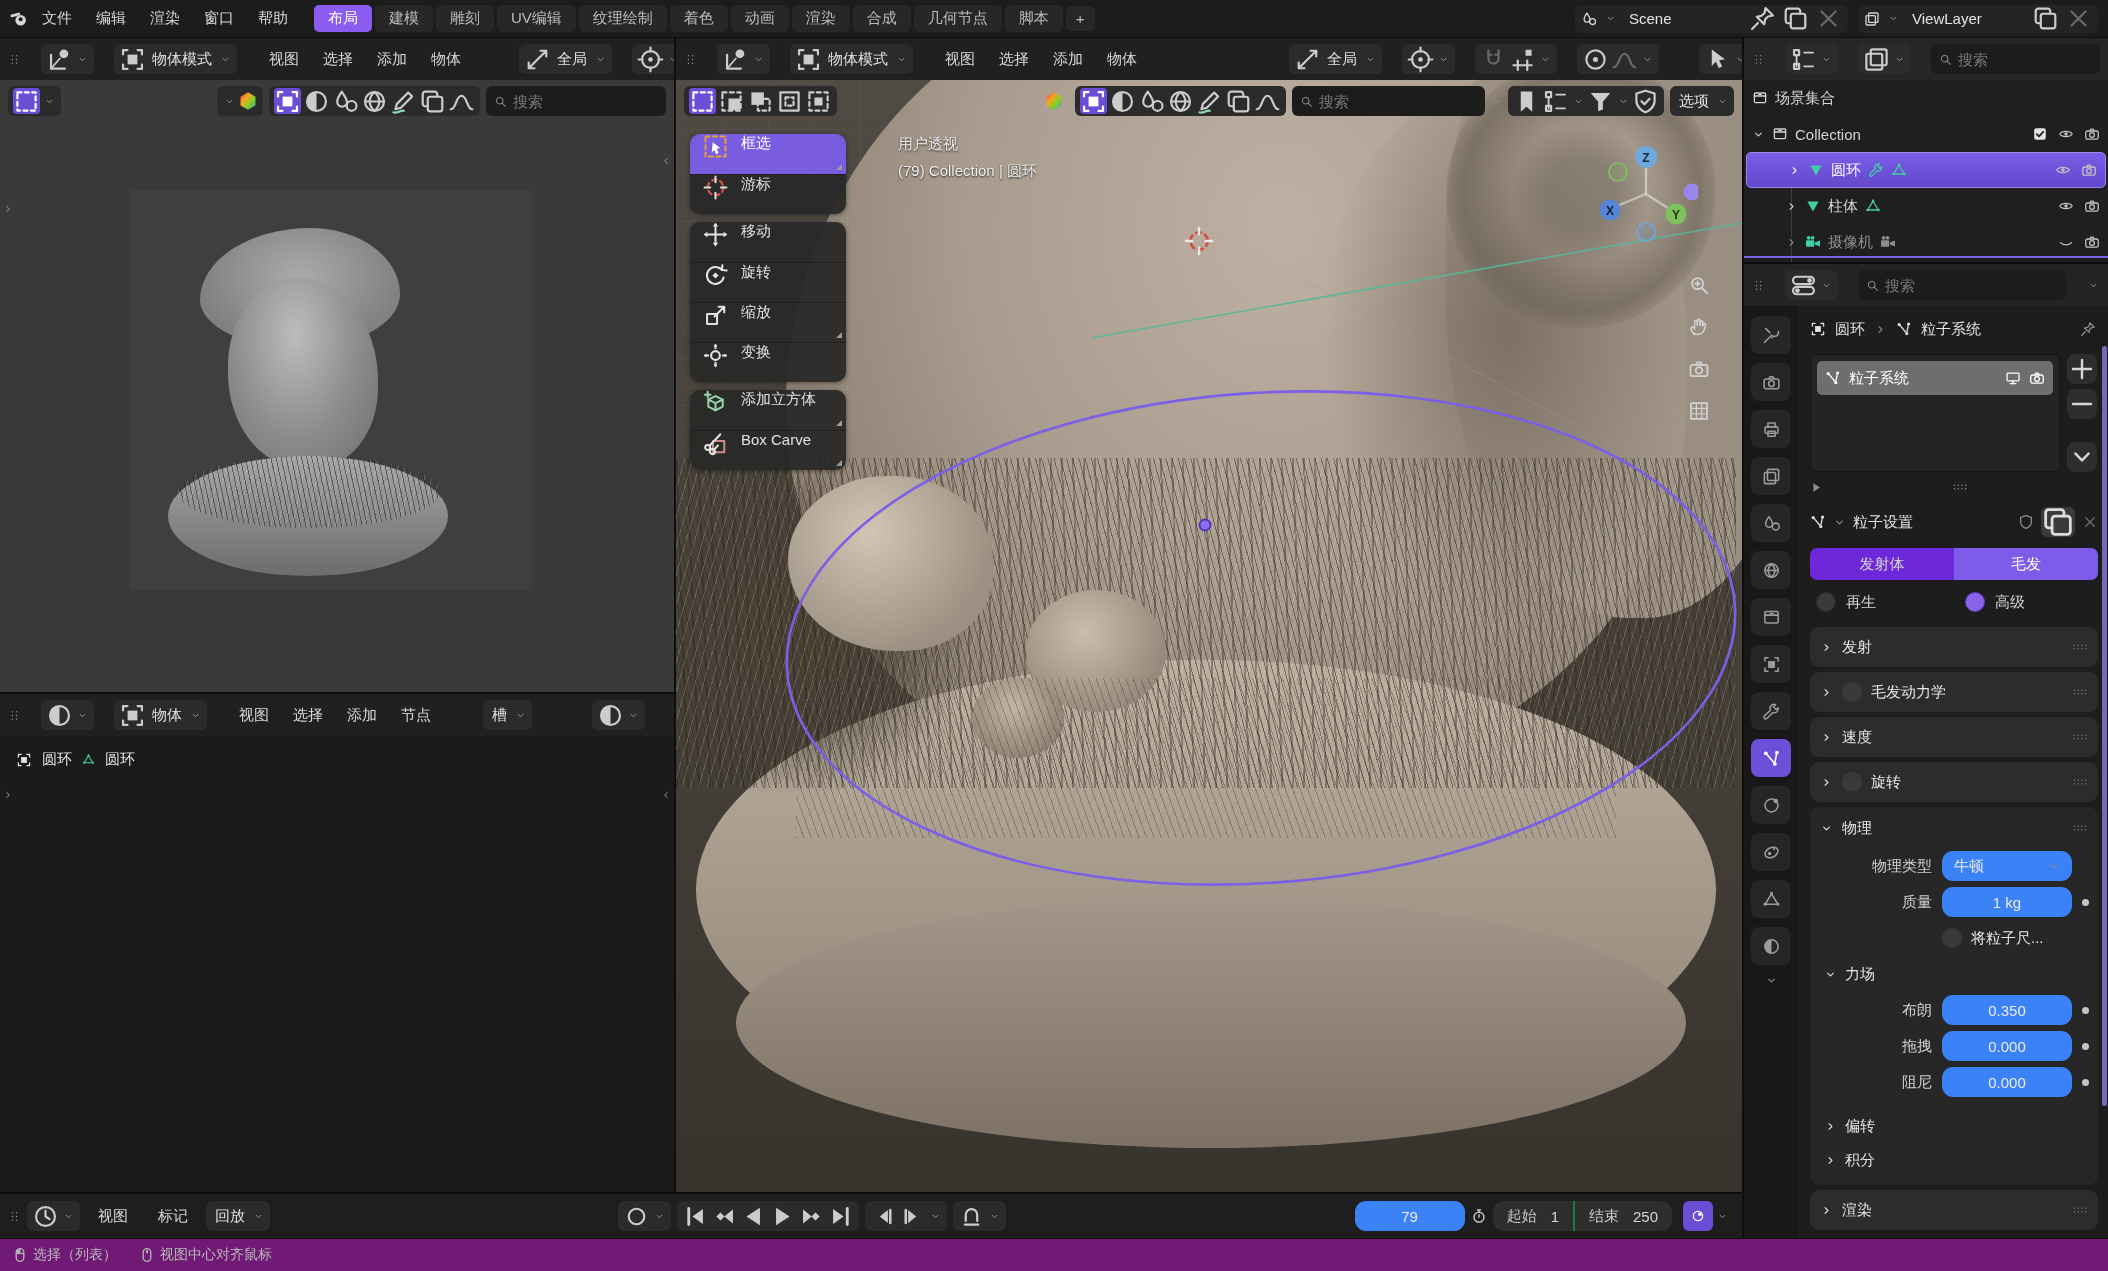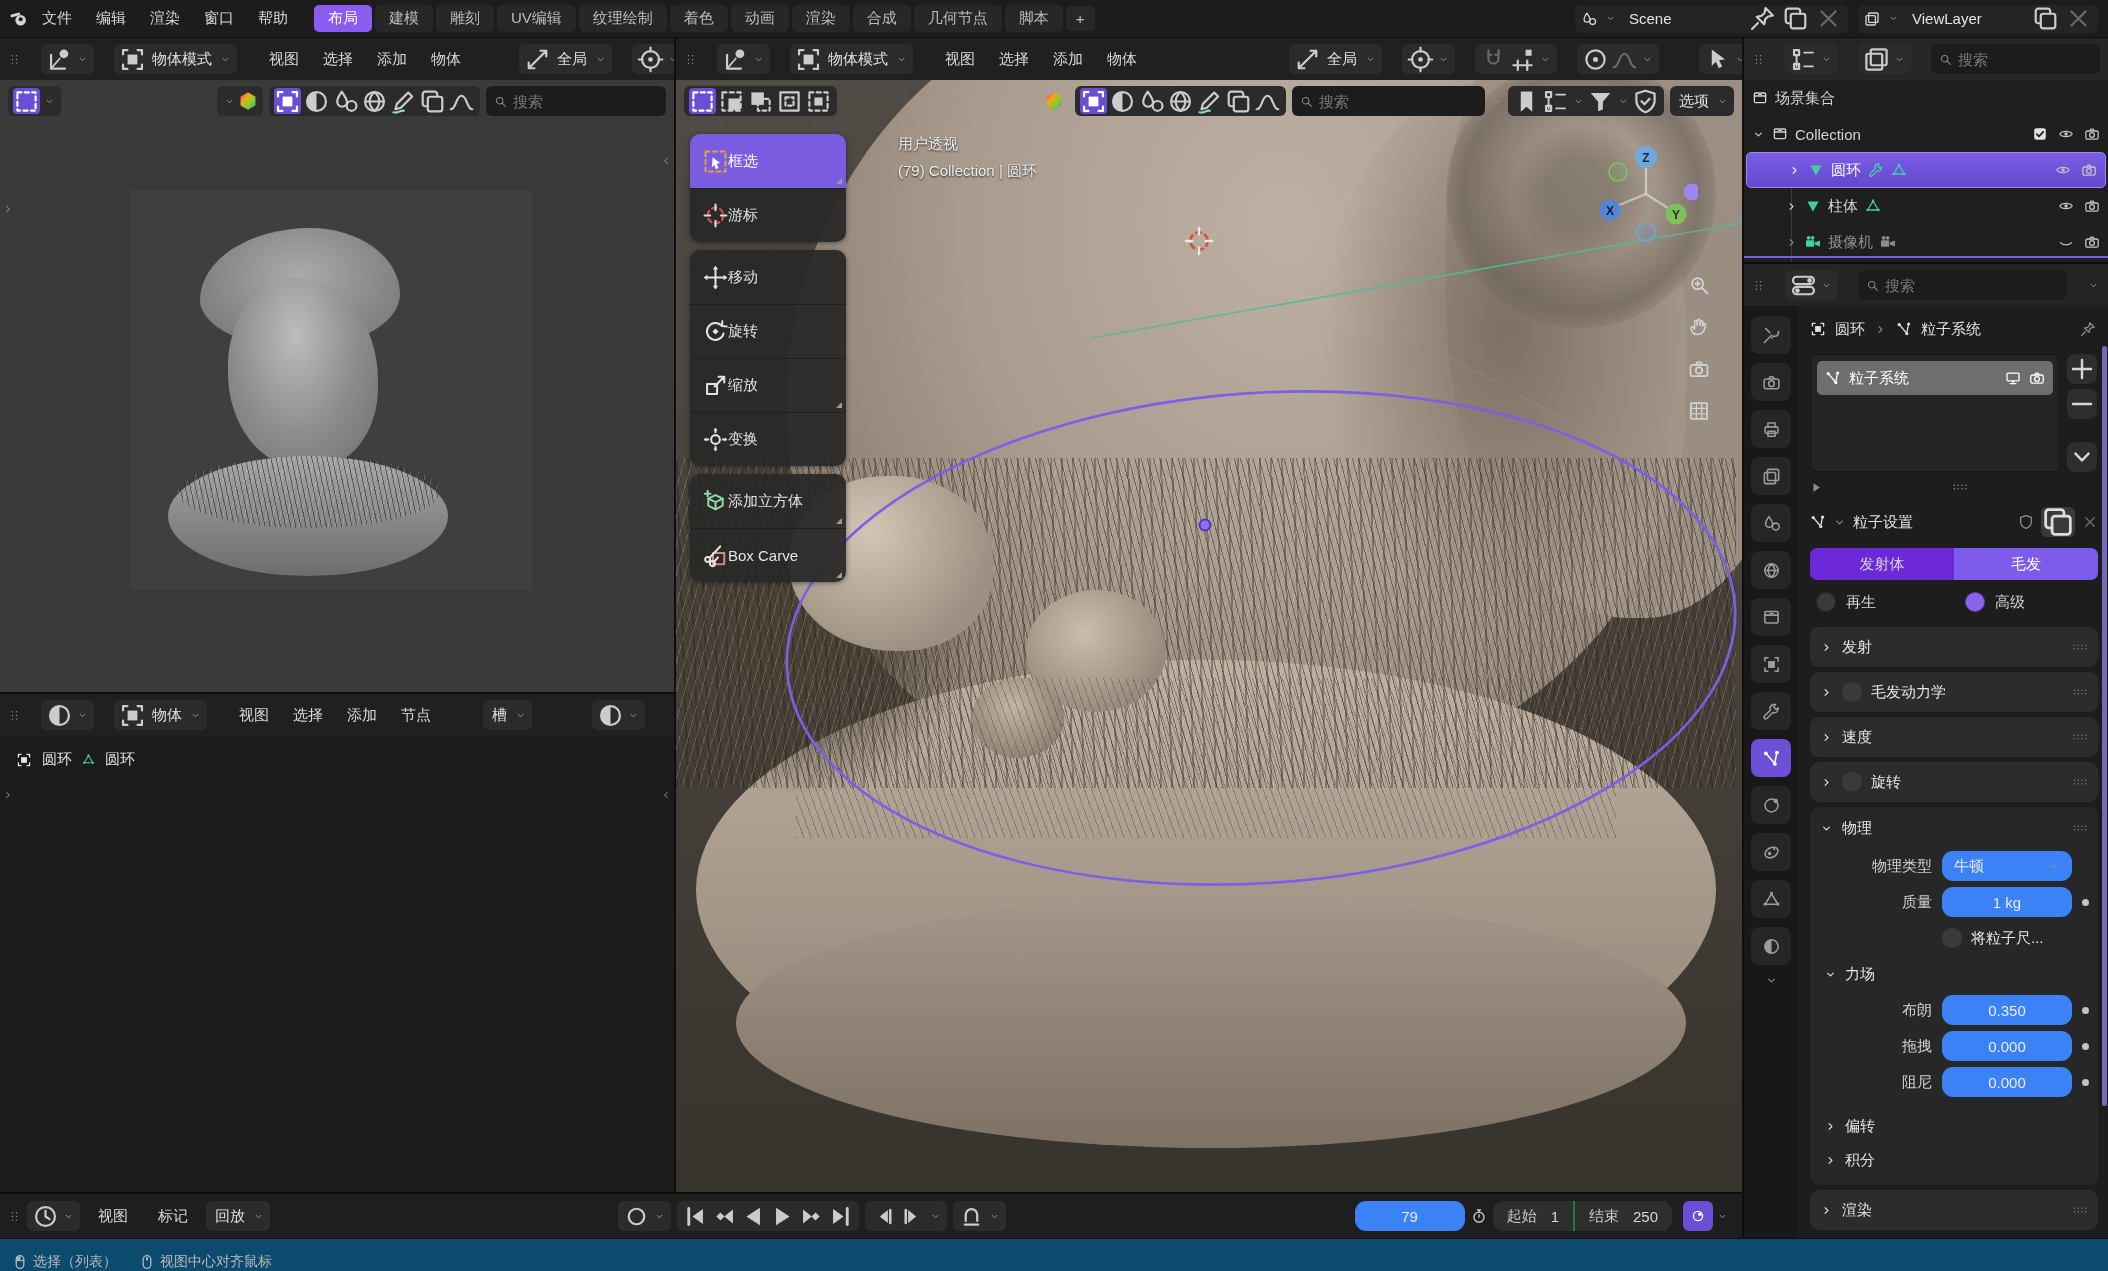--- a/index.html
+++ b/index.html
@@ -69,21 +69,21 @@
 .mush1{position:absolute;left:112px;top:438px;width:205px;height:175px;background:radial-gradient(circle at 40% 32%,#d2c5b4,#9c9082 72%);border-radius:50% 50% 46% 54%}
 .mush2{position:absolute;left:350px;top:552px;width:140px;height:122px;background:radial-gradient(circle at 42% 35%,#cabdac,#968a7c 72%);border-radius:50%}
 .mush3{position:absolute;left:296px;top:640px;width:92px;height:80px;background:radial-gradient(circle at 45% 35%,#c2b5a4,#8c8072 75%);border-radius:50%}
 .sceneSVG{position:absolute;inset:0;width:100%;height:100%}
 .vp-text{position:absolute;left:222px;top:92px;color:#efefef;text-shadow:0 1px 2px rgba(0,0,0,.8);line-height:27px;z-index:4}
 .cursor3d{position:absolute;left:508px;top:188px;width:30px;height:30px;z-index:4}
 .cursor3d svg{width:30px;height:30px}
 
 .tshelf{position:absolute;left:14px;top:96px;z-index:7;width:156px}
 .tgroup{border-radius:10px;overflow:hidden;margin-bottom:8px;box-shadow:0 1px 5px rgba(0,0,0,.45)}
-.tool{position:relative;height:54px;display:flex;align-items:center;padding:0 13px;background:rgba(40,40,40,.94);color:#e2e2e2}
+.tool{position:relative;height:40px;display:flex;align-items:flex-start;gap:13px;padding:0 13px;background:rgba(40,40,40,.94);color:#e2e2e2}
 .tool+.tool{border-top:1px solid #1f1f1f}
 .tool.active{background:#7a5ce0;color:#fff}
 .tool.more::after{content:"";position:absolute;right:4px;bottom:4px;width:0;height:0;border-left:6px solid transparent;border-bottom:6px solid #9a9a9a}
 .tool .ic svg{width:25px;height:25px}
 
 .gizmo{position:absolute;left:918px;top:104px;width:104px;height:104px;z-index:6}
 .navcol{position:absolute;left:1012px;top:236px;display:flex;flex-direction:column;gap:20px;z-index:6;color:#d2d2d2}
 .navcol .ic svg{width:22px;height:22px}
 
 .crumb{position:absolute;left:16px;top:56px;display:flex;align-items:center;gap:10px;color:#e4e4e4;z-index:3}
@@ -138,21 +138,21 @@
 .ph{height:38px;display:flex;align-items:center;gap:9px;padding:0 10px}
 .ph .right{margin-left:auto;color:#777}
 .prow{display:flex;align-items:center;gap:10px;height:34px;padding:0 26px 0 0;position:relative;margin:2px 0}
 .plabel{flex:0 0 122px;text-align:right;color:#d0d0d0;white-space:nowrap;overflow:hidden}
 .prow .fld{flex:1}
 .kdot{position:absolute;right:9px;width:7px;height:7px;border-radius:50%;background:#c4c4c4}
 .cktoggle{width:20px;height:20px;border-radius:50%;background:#3a3a3a;flex:none}
 .subhead{display:flex;align-items:center;gap:8px;height:34px;padding:0 14px;color:#e3e3e3}
 .pscroll{position:absolute;right:1px;top:40px;width:5px;height:760px;background:#8478d6;border-radius:3px;opacity:.85}
 
-.statusbar{height:33px;background:#0c4a6e;border-top:1px solid #0e0e0e;display:flex;align-items:flex-end;padding:0 12px;color:#b9b9b9;font-size:14px;flex:none}
+.statusbar{height:33px;background:#701a75;border-top:1px solid #0e0e0e;display:flex;align-items:center;padding:0 12px;color:#b9b9b9;font-size:14px;flex:none}
 .statusbar .hint{display:flex;align-items:center;gap:5px;margin-right:22px}
 .statusbar .right{margin-left:auto;color:#a0a0a0;white-space:nowrap}
 .seg:not(:last-child)::after{content:" | ";color:#6a6a6a;padding:0 4px}
 .spacer{flex:1}
 </style>
 </head>
 <body>
 
 <div class="app">
 

